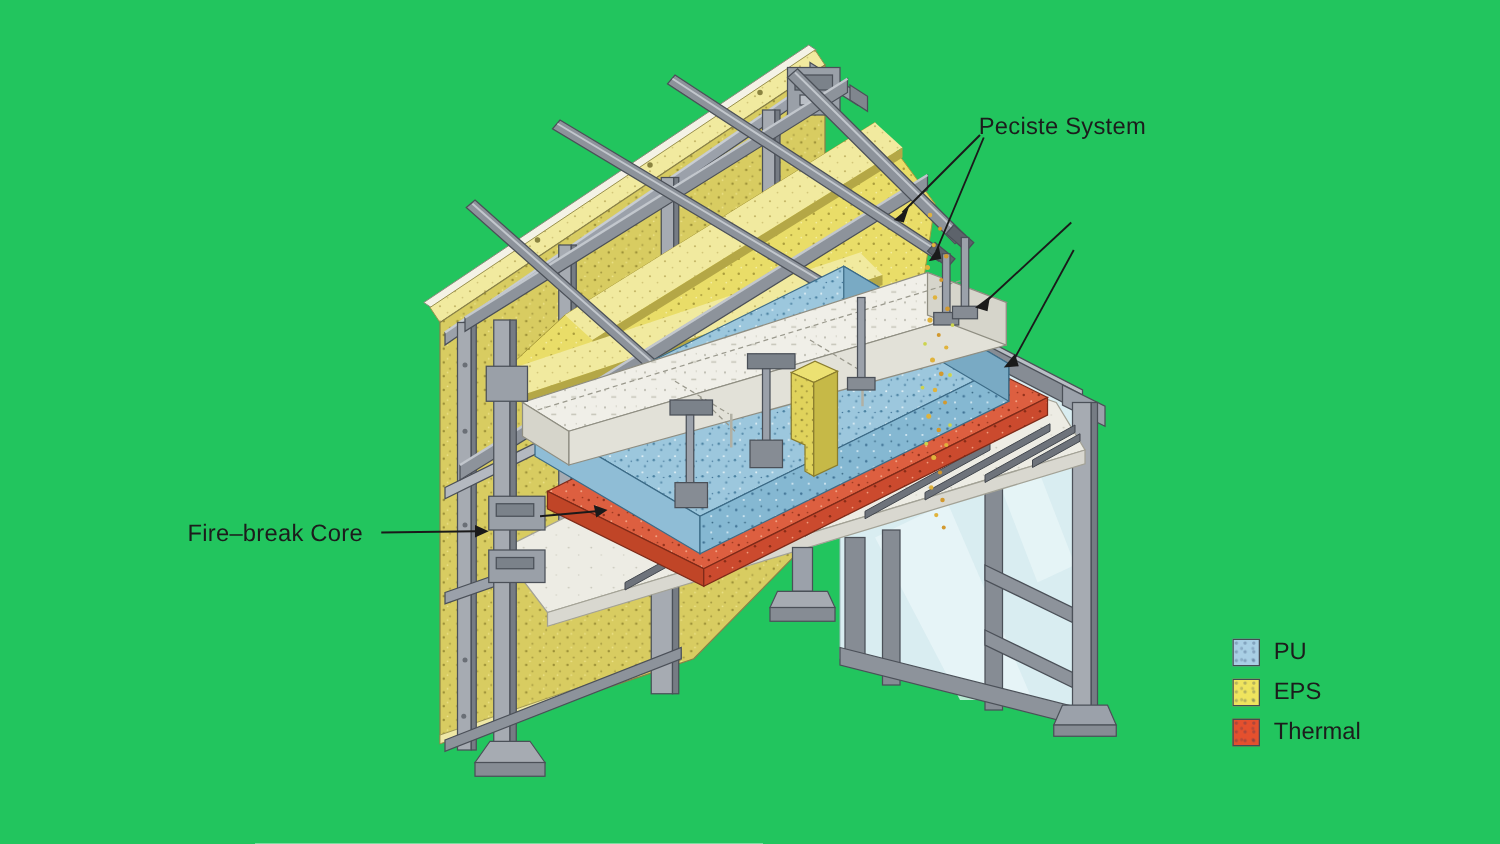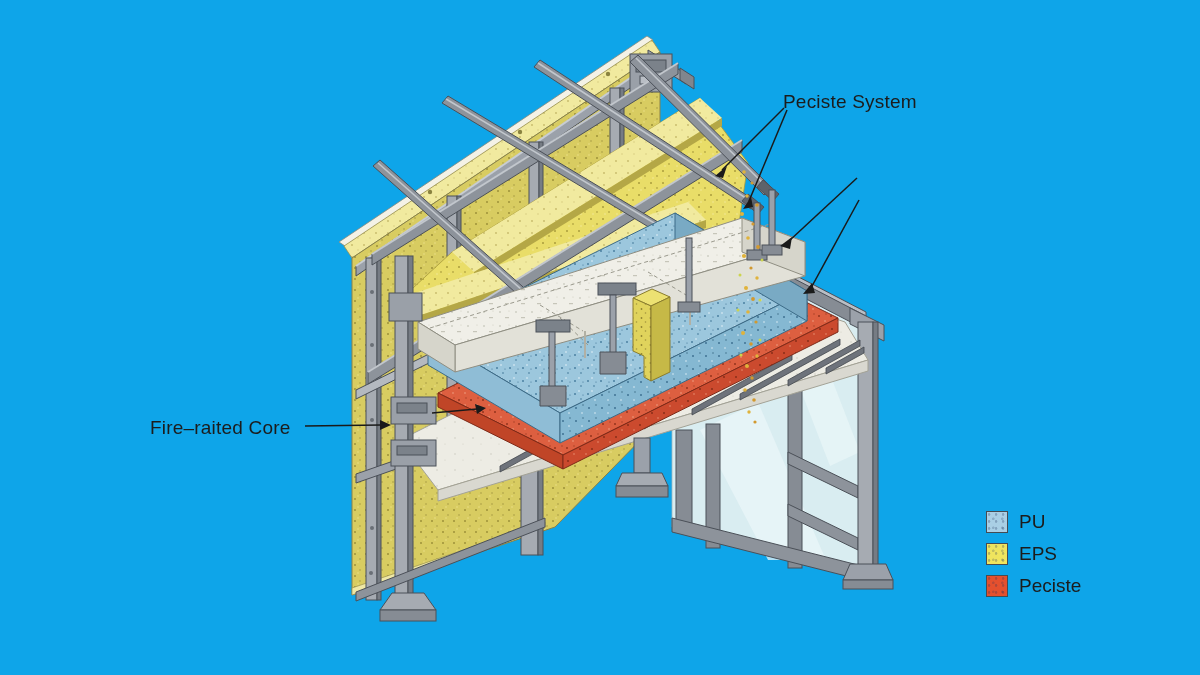--- a/index.html
+++ b/index.html
@@ -1,16 +1,16 @@
 <!DOCTYPE html>
 <html><head>
 <meta charset="utf-8">
 <style>
   html,body{margin:0;padding:0;background:#ffffff;}
-  #stage{position:relative;width:1200px;height:675px;background:#0ea5e9;overflow:hidden;
+  #stage{position:relative;width:1200px;height:675px;background:#22c55e;overflow:hidden;
          font-family:"Liberation Sans","DejaVu Sans",sans-serif;}
   #scene{position:absolute;left:0;top:0;}
   .anno{position:absolute;color:#1c1c1c;font-size:19px;line-height:23px;letter-spacing:.2px;white-space:nowrap;}
   #legend{position:absolute;left:966px;top:510px;}
   .legend-row{display:flex;align-items:center;margin-bottom:9px;height:23px;padding-left:20px;}
   .swatch{width:22px;height:22px;border:1.6px solid #454b52;box-sizing:border-box;margin-right:11px;
           background-image:radial-gradient(circle at 30% 35%, rgba(30,50,90,.28) 1px, transparent 1.6px),
                            radial-gradient(circle at 70% 75%, rgba(30,50,90,.22) 1px, transparent 1.6px);
           background-size:7px 7px,9px 9px;}
   .legend-label{color:#1c1c1c;font-size:19px;}
@@ -318,30 +318,30 @@
       <polygon points="391,425 380,420 380,430" stroke="none"></polygon>
       <line x1="432" y1="413" x2="477" y2="409"></line>
       <polygon points="486,408 475,404 477,414" stroke="none"></polygon>
     </g>
   </g>
 </svg>
 
 <div class="anno" style="left:783px;top:90px;">Peciste System</div>
 
 
-<div class="anno" style="left:150px;top:416px;">Fire–raited Core</div>
+<div class="anno" style="left:150px;top:416px;">Fire–break Core</div>
 
 <div id="legend">
   <div class="legend-row">
     <div class="swatch" style="background-color: rgb(169, 207, 229);"></div>
     <span class="legend-label">PU</span>
   </div>
   <div class="legend-row">
     <div class="swatch" style="background-color: rgb(239, 228, 94);"></div>
     <span class="legend-label">EPS</span>
   </div>
   <div class="legend-row">
     <div class="swatch" style="background-color: rgb(228, 80, 46);"></div>
-    <span class="legend-label">Peciste</span>
+    <span class="legend-label">Thermal</span>
   </div>
 </div>
 
 </div>
 
 </body></html>

